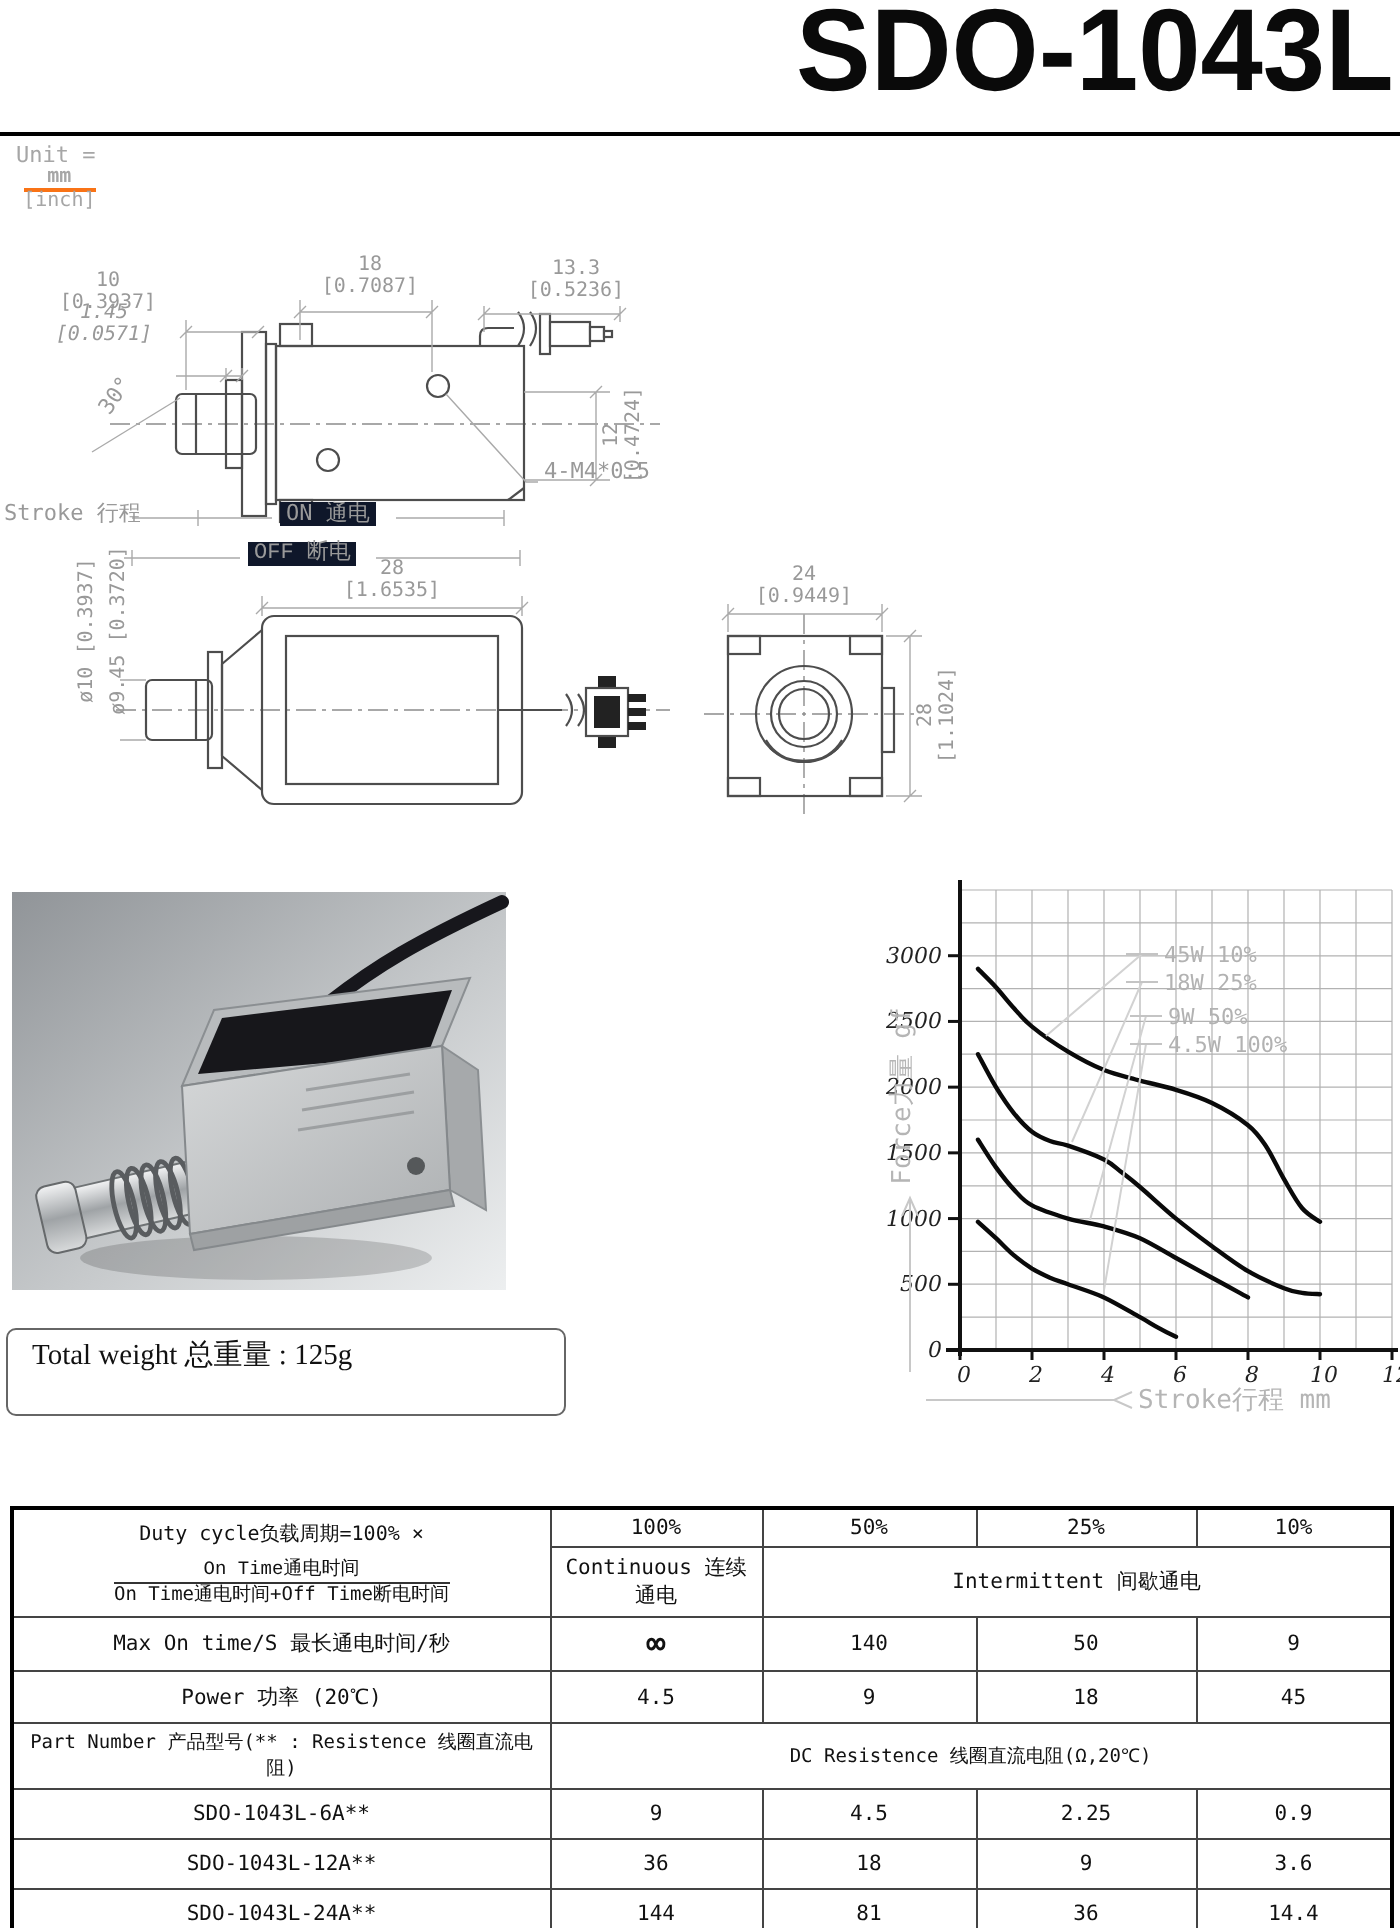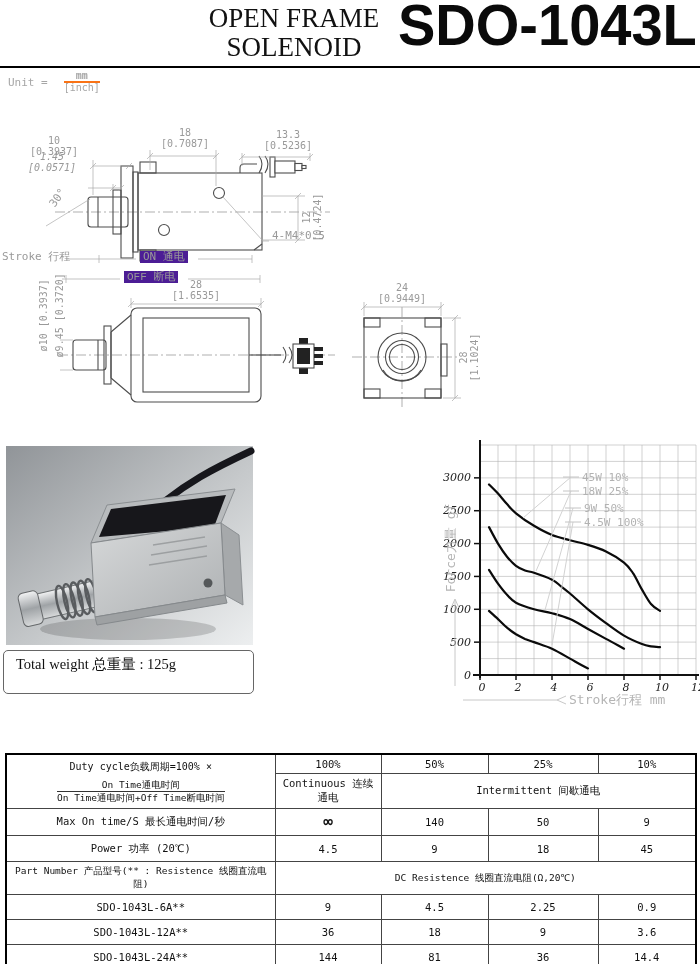--- a/index.html
+++ b/index.html
@@ -4,67 +4,63 @@
 <style>
   html,body{margin:0;padding:0;background:#888;}
   .page{position:relative;width:700px;height:964px;background:#fff;margin:0 auto;overflow:hidden;
         font-family:"DejaVu Sans Mono","Liberation Sans",sans-serif;}
   
   .header{position:absolute;left:0;top:0;width:700px;height:66px;border-bottom:2px solid #000;}
   .title-block{position:absolute;left:192px;top:4px;width:204px;text-align:center;
                font-family:"Liberation Serif",serif;font-size:27px;line-height:29px;color:#111;}
   .model{position:absolute;left:398px;top:-8px;width:300px;font-family:"Liberation Sans",sans-serif;
          font-weight:700;font-size:56px;letter-spacing:0px;color:#0a0a0a;transform:scaleY(1.04);}
-  .unit-note{position:absolute;left:8px;top:71px;color:#a6a6a6;font-size:11px;display:flex;align-items:center;gap:16px;}
+  .unit-note{position:absolute;left:8px;top:71px;color:#a6a6a6;font-size:11px;display:flex;align-items:flex-end;gap:0;flex-direction:column;}
   .unit-frac{display:inline-block;text-align:center;font-size:10px;line-height:10px;}
   .unit-frac .n{display:block;border-bottom:2px solid #f97316;padding:0 2px;font-weight:bold;}
   
   .drawings{position:absolute;left:0;top:100px;width:700px;height:345px;}
   .dimlbl{position:absolute;color:#999;font-size:10px;line-height:10.5px;text-align:center;white-space:nowrap;}
   .dimlbl span{display:block;}
   .rot{transform:rotate(-90deg);}
   .lbl-plain{position:absolute;color:#999;font-size:11px;line-height:12px;white-space:nowrap;}
-  .maskbg{background:#4c1d95;padding:0 3px;}
+  .maskbg{background:#0f172a;padding:0 3px;}
   
   .photo{position:absolute;left:3px;top:443px;width:253px;height:205px;}
-  .weights{position:absolute;left:3px;top:650px;width:251px;height:44px;background:#fff;border:1px solid #666;
+  .weights{position:absolute;left:3px;top:664px;width:280px;height:44px;background:#fff;border:1px solid #666;
            border-radius:5px;padding:4px 0 0 12px;box-sizing:border-box;
            font-family:"Liberation Serif",serif;font-size:14.5px;line-height:19px;color:#111;}
   
   .chart{position:absolute;left:435px;top:438px;width:265px;height:300px;}
   text.tick{font-family:"DejaVu Serif",serif;font-style:italic;font-size:11px;fill:#222;}
   text.axlbl{font-family:"DejaVu Sans Mono",monospace;font-size:13px;fill:#b5b5b5;}
   text.leg{font-family:"DejaVu Sans Mono",monospace;font-size:11px;fill:#b2b2b2;}
   
   .ol{stroke:#4d4d4d;stroke-width:1.1;fill:none;}
   .olf{stroke:#4d4d4d;stroke-width:1.1;fill:#fff;}
   .dim{stroke:#aaa;stroke-width:0.7;fill:none;}
   .cl{stroke:#8c8c8c;stroke-width:0.7;fill:none;stroke-dasharray:10 3 2 3;}
   .blk{fill:#222;stroke:none;}
   
   .spec{position:absolute;left:5px;top:753px;width:690px;border-collapse:collapse;table-layout:fixed;
         font-size:10.5px;color:#111;}
   .spec td{border:1px solid #444;text-align:center;vertical-align:middle;padding:3px 2px;overflow:hidden;}
   .spec{border:2px solid #000;}
   .duty-flex{display:flex;align-items:center;justify-content:center;gap:5px;font-size:10px;flex-direction:column;}
   .frac{display:inline-block;text-align:center;font-size:9.5px;line-height:12px;}
-  .frac .n{display:block;border-bottom:1px solid #333;padding:0 2px;}
+  .frac .n{display:block;border-bottom:1px solid #333;padding:0 2px;font-family:Liberation Mono, monospace;}
   .inf{font-size:16px;font-weight:bold;line-height:14px;}
   .smalltxt{font-size:9.5px;}
 </style>
 </head>
 <body>
 
 <div class="page">
 
   <div class="header">
-    <div class="title-block">
-      <div>OPEN FRAME</div>
-      <div>SOLENOID</div>
-    </div>
     <div class="model">SDO-1043L</div>
   </div>
   <div class="unit-note">
     <span>Unit =</span>
     <span class="unit-frac">
       <span class="n">mm</span>
       <span>[inch]</span>
     </span>
   </div>
 

